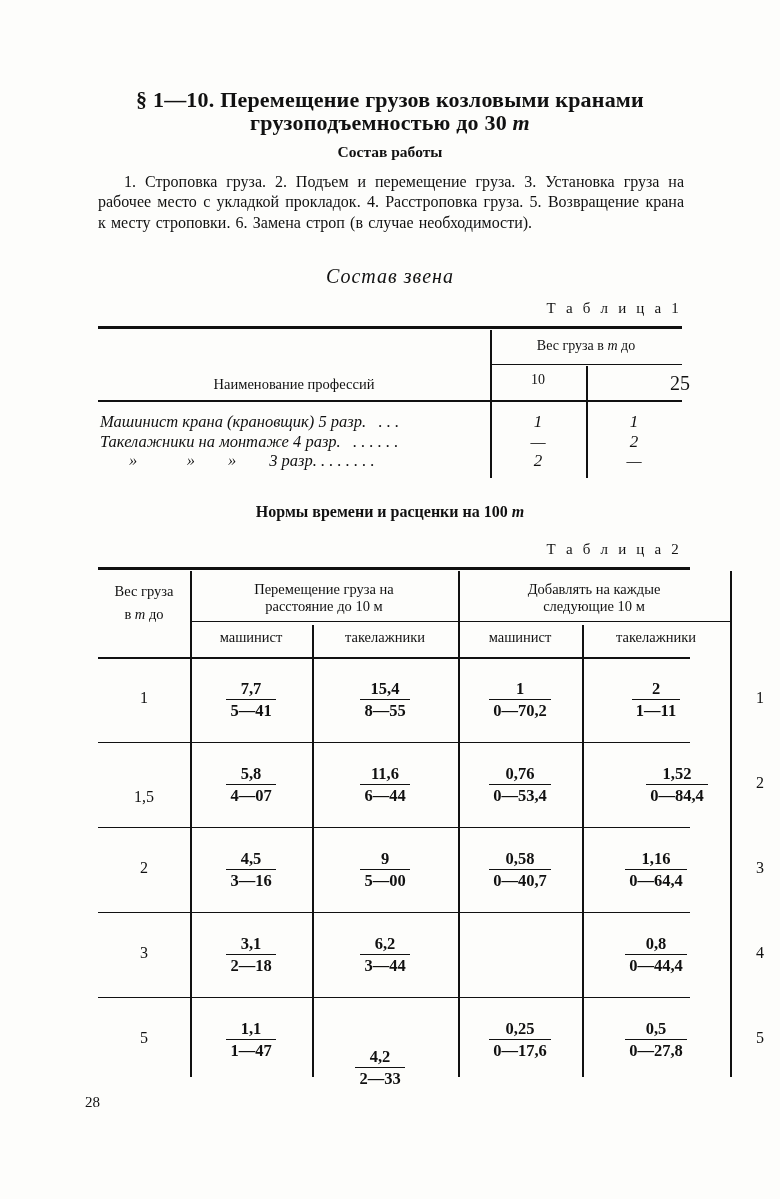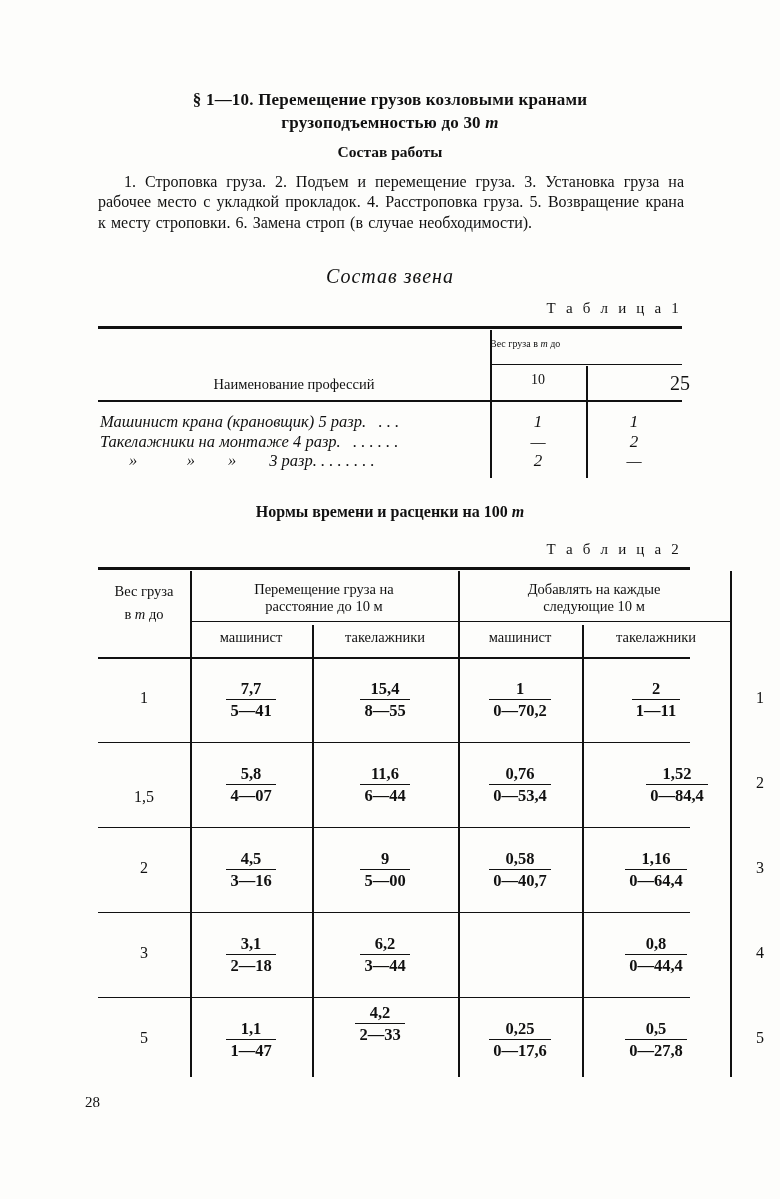--- a/index.html
+++ b/index.html
@@ -19,21 +19,21 @@
   }
 
   
   .title {
     position: absolute;
     left: 98px;
     top: 88px;
     width: 584px;
     text-align: center;
     font-weight: bold;
-    font-size: 17px;
+    font-size: 22px;
     line-height: 23px;
     letter-spacing: 0.2px;
   }
   .title .ital-t { font-style: italic; font-weight: bold; }
 
   .subhead {
     position: absolute;
     left: 98px;
     width: 584px;
     text-align: center;
@@ -96,21 +96,22 @@
   #table1 { position: absolute; left: 98px; top: 326px; width: 584px; height: 153px; }
   #table1 .th-prof {
     position: absolute;
     left: 0; top: 50px; width: 392px;
     text-align: center;
     font-size: 14.5px;
   }
   #table1 .th-ves {
     position: absolute;
     left: 392px; top: 12px; width: 192px;
-    font-size: 10px;
+    text-align: center;
+    font-size: 14px;
   }
   #table1 .th-ves .ital-t { font-style: italic; }
   #table1 .th-10 {
     position: absolute; left: 392px; top: 46px; width: 96px;
     text-align: center; font-size: 14px;
   }
   #table1 .th-25 {
     position: absolute; left: 488px; top: 46px; width: 96px;
     text-align: right; font-size: 20px; margin-left: 8px;
   }
@@ -283,21 +284,21 @@
     <div class="cell plain-num" style="left:632px; top:292px; width:60px;">3</div>
 
     <div class="cell plain-num" style="left:0;   top:377px; width:92px;">3</div>
     <div class="cell" style="left:92px;  top:367px; width:122px;"><span class="frac"><span class="num">3,1</span><span class="den">2—18</span></span></div>
     <div class="cell" style="left:214px; top:367px; width:146px;"><span class="frac"><span class="num">6,2</span><span class="den">3—44</span></span></div>
     <div class="cell" style="left:484px; top:367px; width:148px;"><span class="frac"><span class="num">0,8</span><span class="den">0—44,4</span></span></div>
     <div class="cell plain-num" style="left:632px; top:377px; width:60px;">4</div>
 
     <div class="cell plain-num" style="left:0;   top:462px; width:92px;">5</div>
     <div class="cell" style="left:92px;  top:452px; width:122px;"><span class="frac"><span class="num">1,1</span><span class="den">1—47</span></span></div>
-    <div class="cell" style="left:214px; top:436px; width:136px;"><span class="frac"><span class="num">4,2</span><span class="den">2—33</span></span></div>
+    <div class="cell" style="left:214px; top:480px; width:136px;"><span class="frac"><span class="num">4,2</span><span class="den">2—33</span></span></div>
     <div class="cell" style="left:360px; top:452px; width:124px;"><span class="frac"><span class="num">0,25</span><span class="den">0—17,6</span></span></div>
     <div class="cell" style="left:484px; top:452px; width:148px;"><span class="frac"><span class="num">0,5</span><span class="den">0—27,8</span></span></div>
     <div class="cell plain-num" style="left:632px; top:462px; width:60px;">5</div>
   </div>
 
   <div id="pagenum">28</div>
 
 </div>
 
 </body></html>

